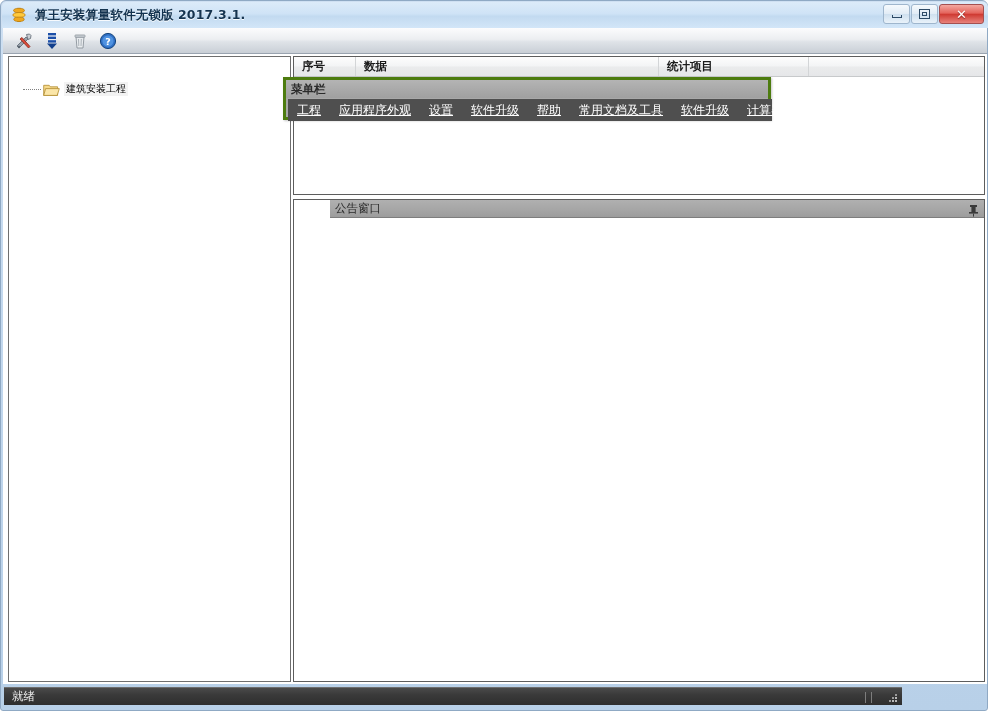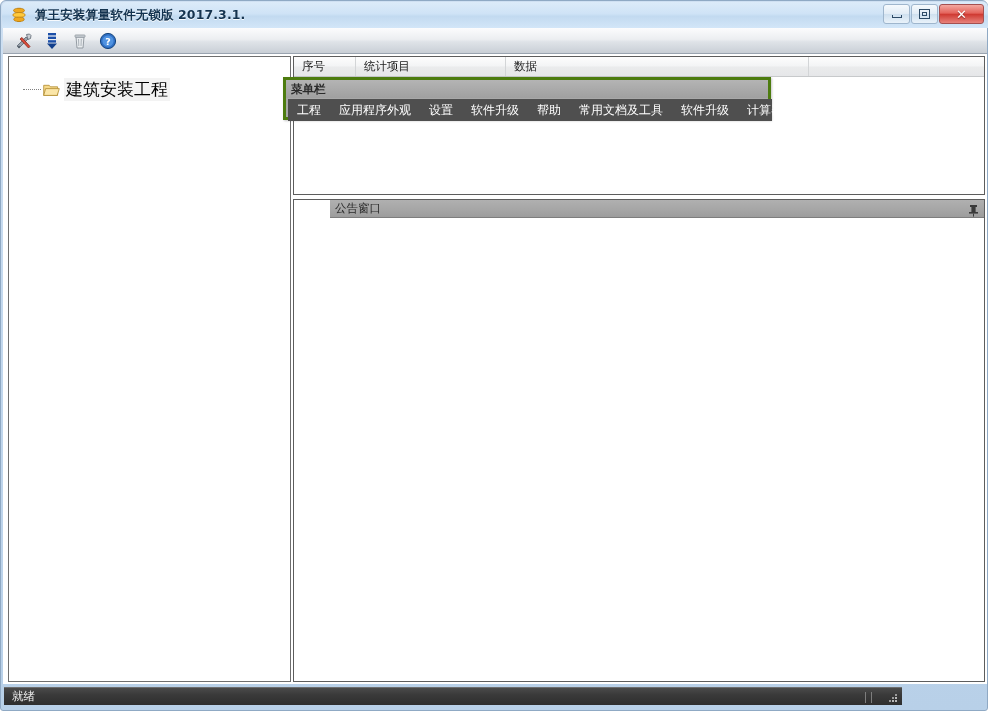--- a/index.html
+++ b/index.html
@@ -145,21 +145,21 @@
     cursor: pointer;
   }
   .tree-connector {
     width: 18px; height: 1px;
     border-top: 1px dotted #808080;
     margin-right: 2px;
     flex: 0 0 auto;
   }
   .folder-icon { width: 17px; height: 14px; flex: 0 0 auto; margin-right: 4px; }
   .tree-label {
-    font-size: 17px; color: #000000;
+    font-size: 10px; color: #000000;
     background: #f3f3f3;
     padding: 0 2px;
     white-space: nowrap;
   }
 
   
   #splitter-v {
     position: absolute; left: 288px; top: 2px;
     width: 5px; height: 626px;
     background: #ffffff;
@@ -187,20 +187,21 @@
     position: relative;
   }
   .gcol {
     font-size: 11.5px; color: #1b1b1b;
     display: flex; align-items: center;
     padding-left: 8px;
     border-right: 1px solid #d3d5d7;
     height: 100%;
     white-space: nowrap;
     cursor: pointer;
+    font-weight: bold;
   }
   #grid-body { position: absolute; left: 0; top: 20px; right: 0; bottom: 0; background: #ffffff; }
 
   
   #menu-panel {
     position: absolute;
     left: -10px; top: 21px;
     width: 488px; height: 43px;
     background: #a8a8a8;
     border: 3px solid #4d7c0f;
@@ -220,20 +221,21 @@
     background: #4f4f4f;
     display: flex; align-items: center;
   }
   .menu-item {
     font-size: 12px; color: #ffffff;
     padding: 0 9px;
     height: 100%;
     display: flex; align-items: center;
     white-space: nowrap;
     cursor: pointer;
+    text-decoration: underline;
   }
 
   
   #notice-panel {
     position: absolute; left: 0; top: 143px;
     width: 692px; height: 483px;
     background: #ffffff;
     border: 1px solid #5d5d5d;
   }
   #notice-caption {
@@ -349,22 +351,22 @@
       </div>
     </div>
 
     <div id="splitter-v"></div>
 
     <div id="right-area">
 
       <div id="grid-panel">
         <div id="grid-header">
           <div class="gcol" style="width:62px">序号</div>
+          <div class="gcol" style="width:303px">数据</div>
           <div class="gcol" style="width:150px">统计项目</div>
-          <div class="gcol" style="width:303px">数据</div>
           <div class="gcol" style="width:175px; border-right:none"></div>
         </div>
         <div id="grid-body"></div>
       </div>
 
       <div id="menu-panel">
         <div id="menu-caption">
           <span class="cap-text">菜单栏</span>
         </div>
         <div id="menu-strip">

